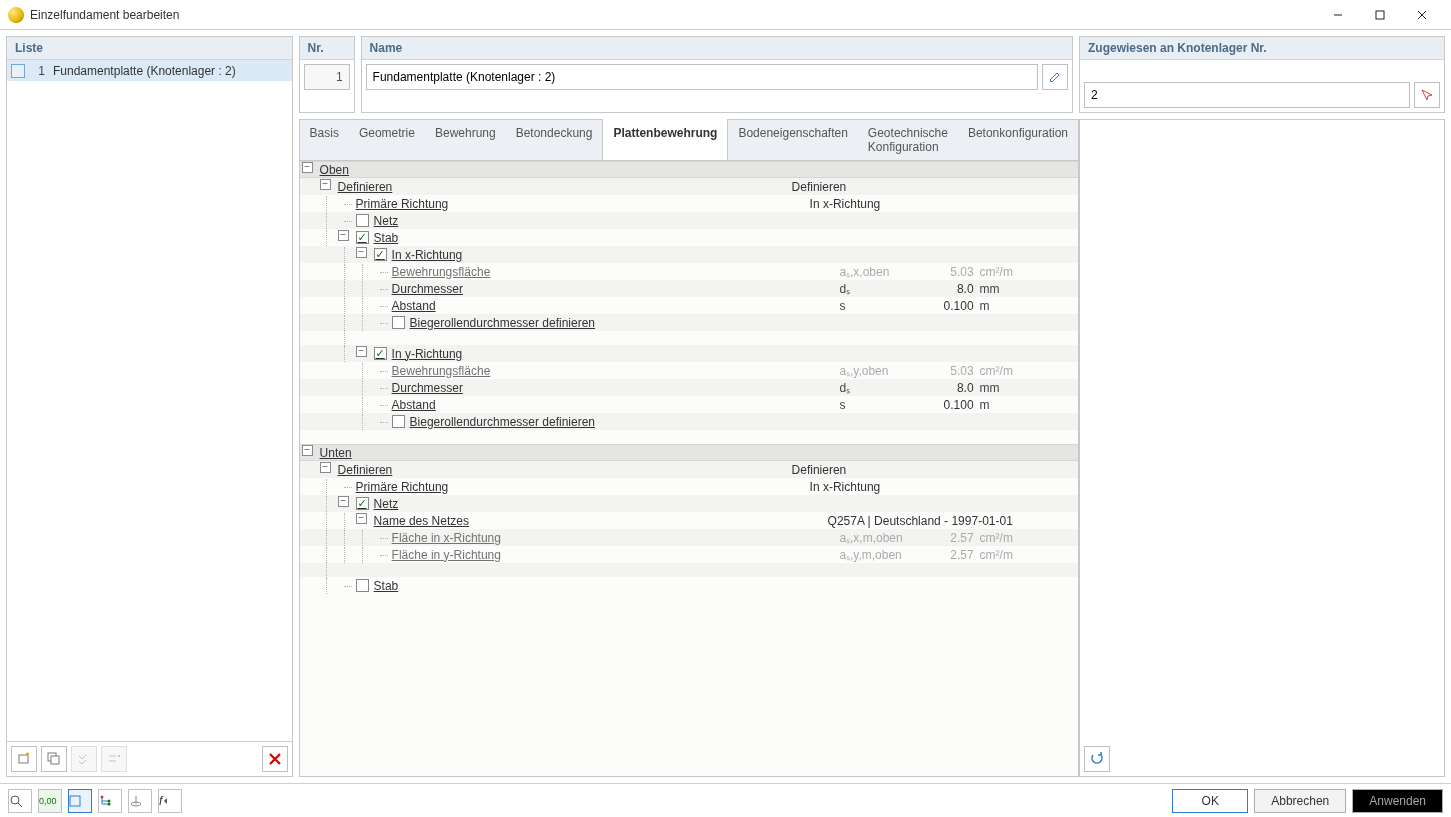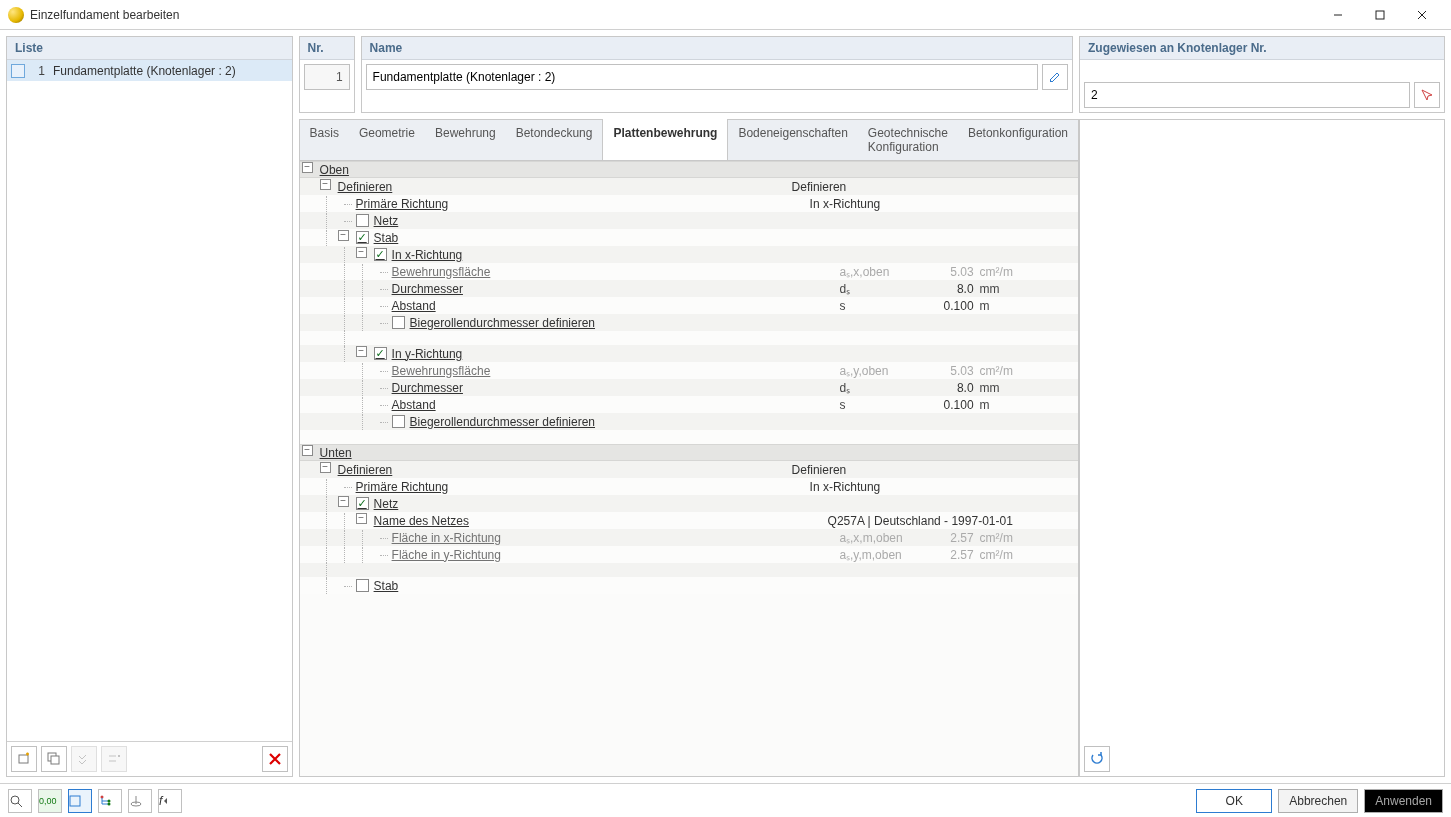--- a/index.html
+++ b/index.html
@@ -57,21 +57,21 @@
 .unit-cell.dim { color:#aaa;}
 .val2-cell { flex:1; padding-left:6px; }
 .val-section .label-cell { flex:0 0 450px; }
 .dimmed { color:#737373; }
 .list-toolbar { display:flex; gap:4px; padding:4px; border-top:1px solid #d0d0d0;}
 .tb-btn { width:26px; height:26px; border:1px solid #c0c0c0; background:#fff; display:flex; align-items:center; justify-content:center;}
 .tb-btn.disabled { opacity:0.5; background:#f0f0f0;}
 .tb-btn.danger svg { stroke:#d00; fill:#d00;}
 .footer { height:34px; border-top:1px solid #d0d0d0; display:flex; align-items:center; padding:0 8px; gap:6px; background:#fff;}
 .footer .spacer { flex:1; }
-.btn { height:24px; min-width:76px; border:1px solid #adadad; background:#f3f3f3; padding:0 10px; display:flex; align-items:center; justify-content:center;}
+.btn { height:24px; min-width:76px; border:1px solid #adadad; background:#f3f3f3; padding:0 16px; display:flex; align-items:center; justify-content:center;}
 .btn.primary { border-color:#2d7cd1; background:#fff; color:#333;}
 .btn.disabled { color:#a6a6a6; background:#000000;}
 .tb-small { width:24px; height:24px; border:1px solid #c0c0c0; background:#fff; display:flex; align-items:center; justify-content:flex-start;}
 .tb-small.active { border-color:#2d7cd1; background:#eaf3fc;}
 </style>
 </head>
 <body>
 
 <div class="titlebar">
   <div class="app-icon"></div>

